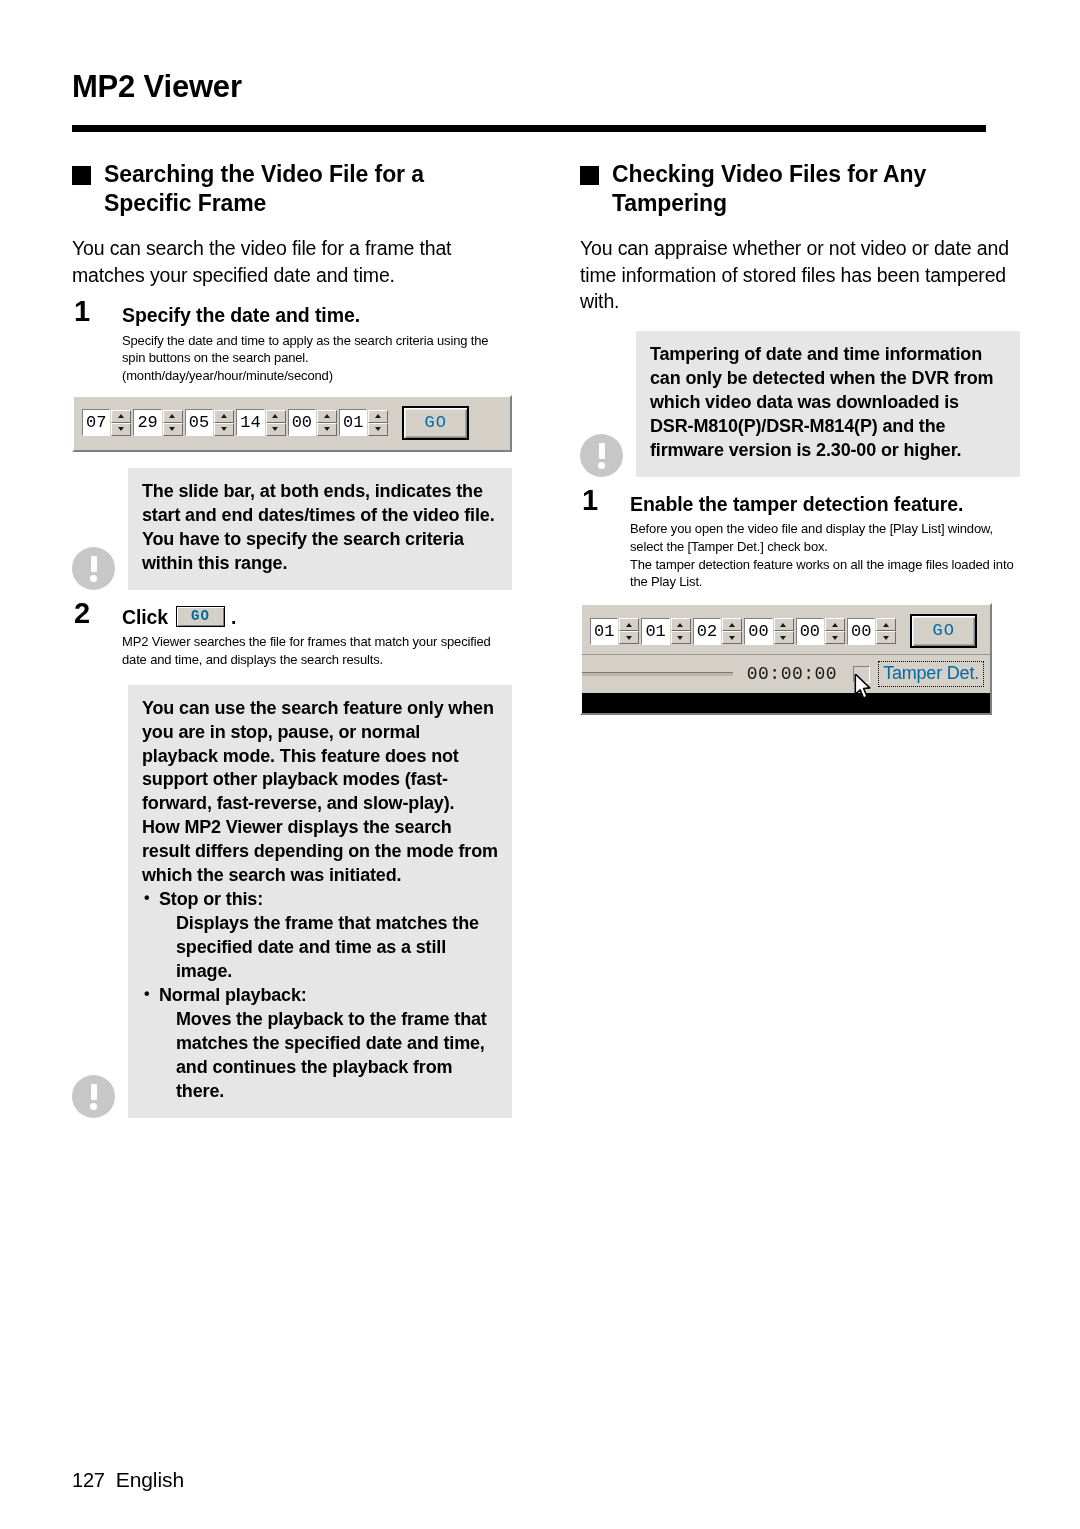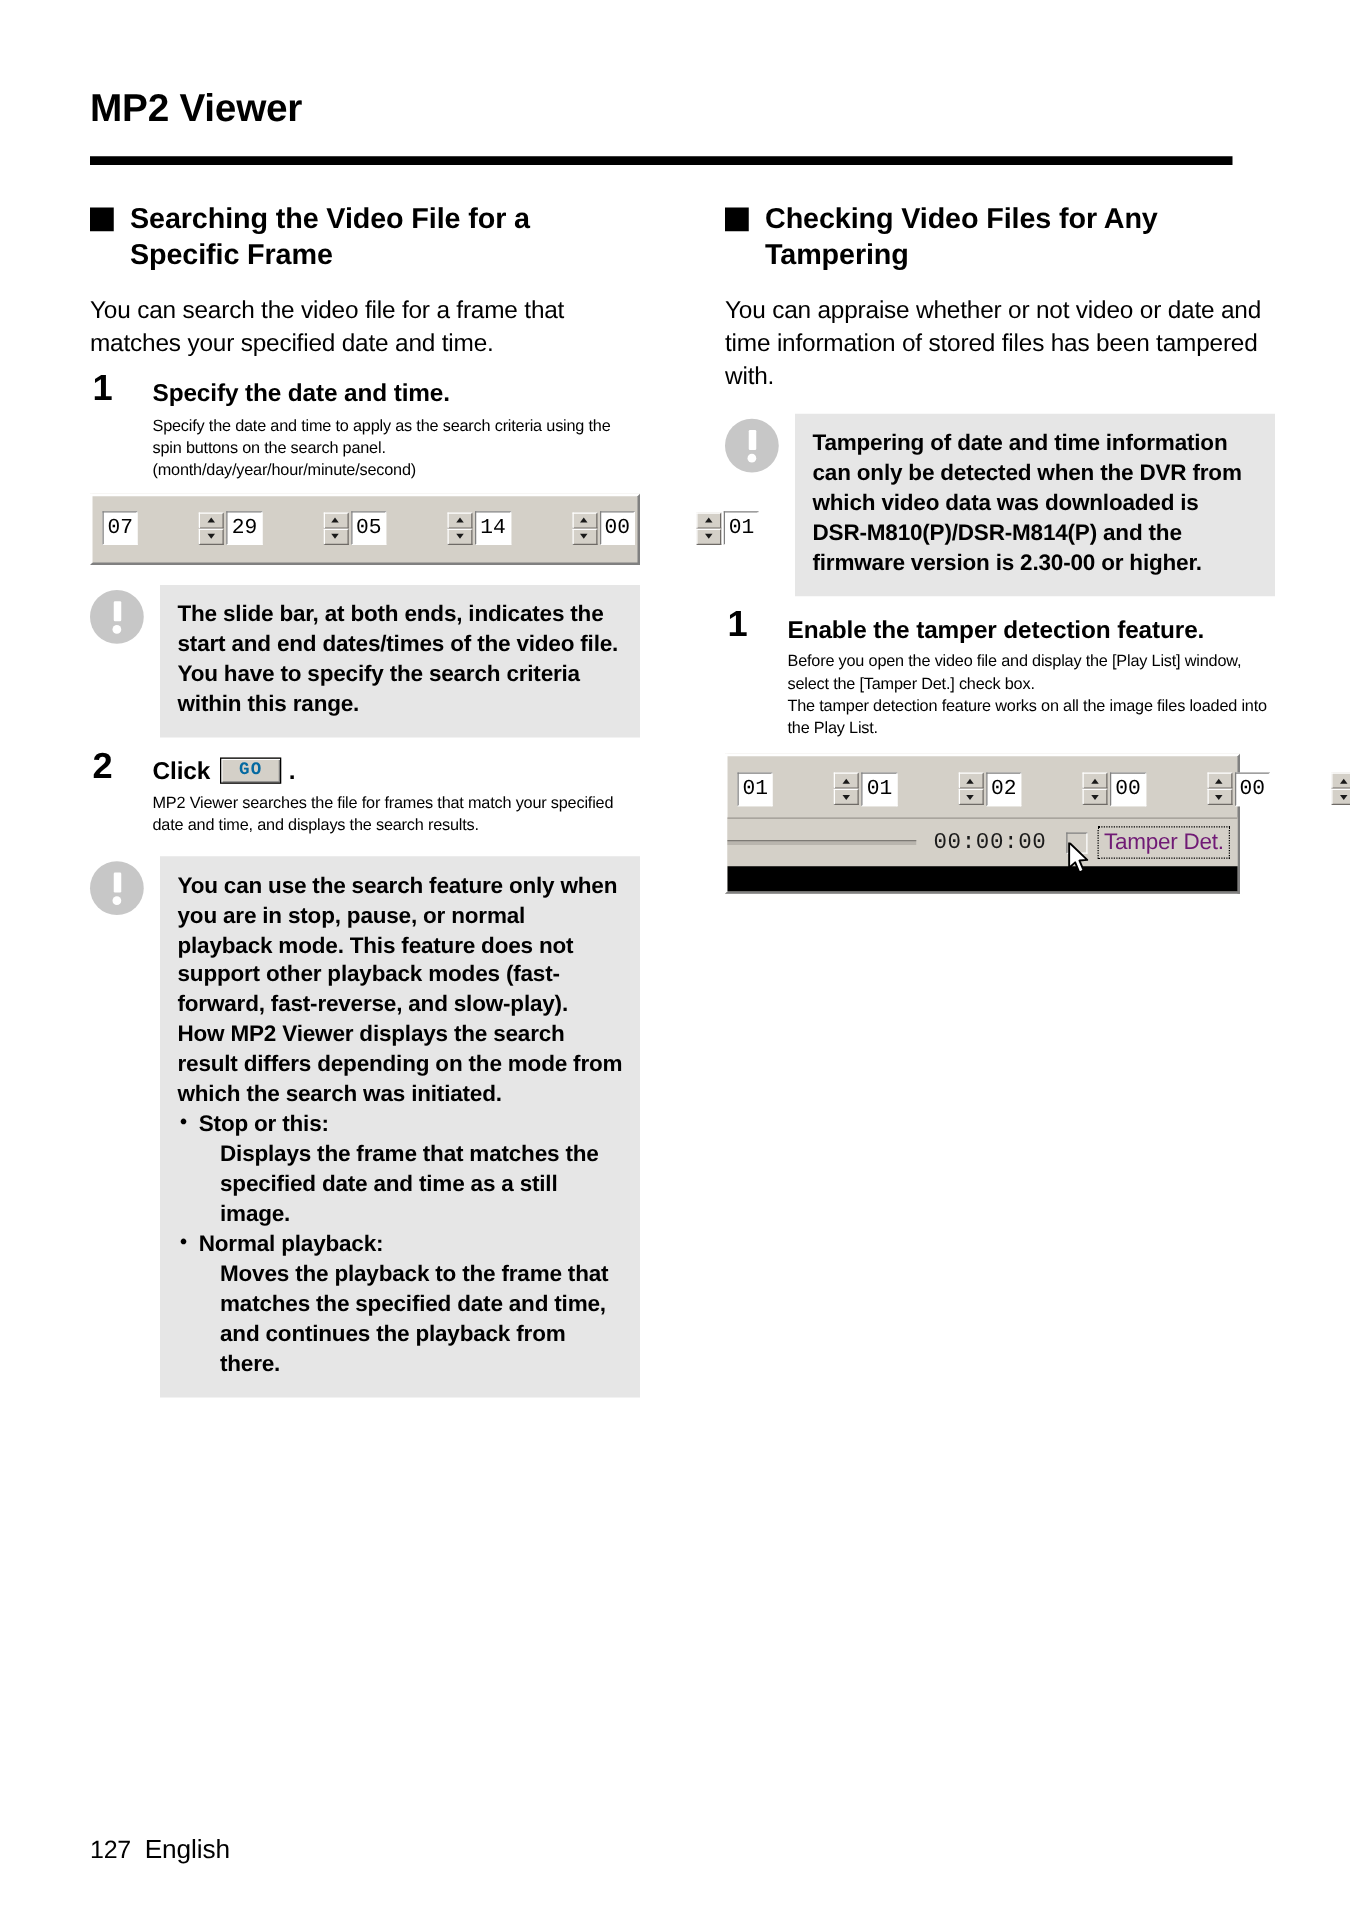--- a/index.html
+++ b/index.html
@@ -114,21 +114,21 @@
   .step-body {
     font-size: 13px;
     line-height: 1.37;
     margin: 0;
     letter-spacing: -0.15px;
   }
 
   
   .note {
     display: flex;
-    align-items: flex-start;
+    align-items: flex-end;
     margin: 16px 0 10px 0;
   }
   .note-icon {
     flex: 0 0 auto;
     width: 43px;
     height: 43px;
     border-radius: 50%;
     background: #c7c7c7;
     position: relative;
     margin-right: 13px;
@@ -208,21 +208,20 @@
     width: 412px;
   }
   .spin-row {
     display: flex;
     align-items: center;
   }
   .spinner {
     display: flex;
     align-items: stretch;
     margin-right: 2px;
-    gap: 48px;
   }
   .spin-field {
     background: #ffffff;
     border-top: 1.5px solid #808080;
     border-left: 1.5px solid #808080;
     border-right: 1.5px solid #ffffff;
     border-bottom: 1.5px solid #ffffff;
     font-family: "Liberation Mono", monospace;
     font-size: 17px;
     line-height: 1;
@@ -320,21 +319,21 @@
     flex: 0 0 auto;
     box-sizing: border-box;
   }
   .tamper-label {
     font-family: "Liberation Sans", sans-serif;
     font-size: 18px;
     letter-spacing: -0.2px;
     border: 1px dotted #000;
     padding: 1px 4px 2px 4px;
     margin-left: 8px;
-    color: #701a75;
+    color: #0369a1;
     white-space: nowrap;
   }
   .cursor-arrow {
     position: absolute;
     left: 0px;
     top: 7px;
     width: 20px;
     height: 27px;
     pointer-events: none;
   }

